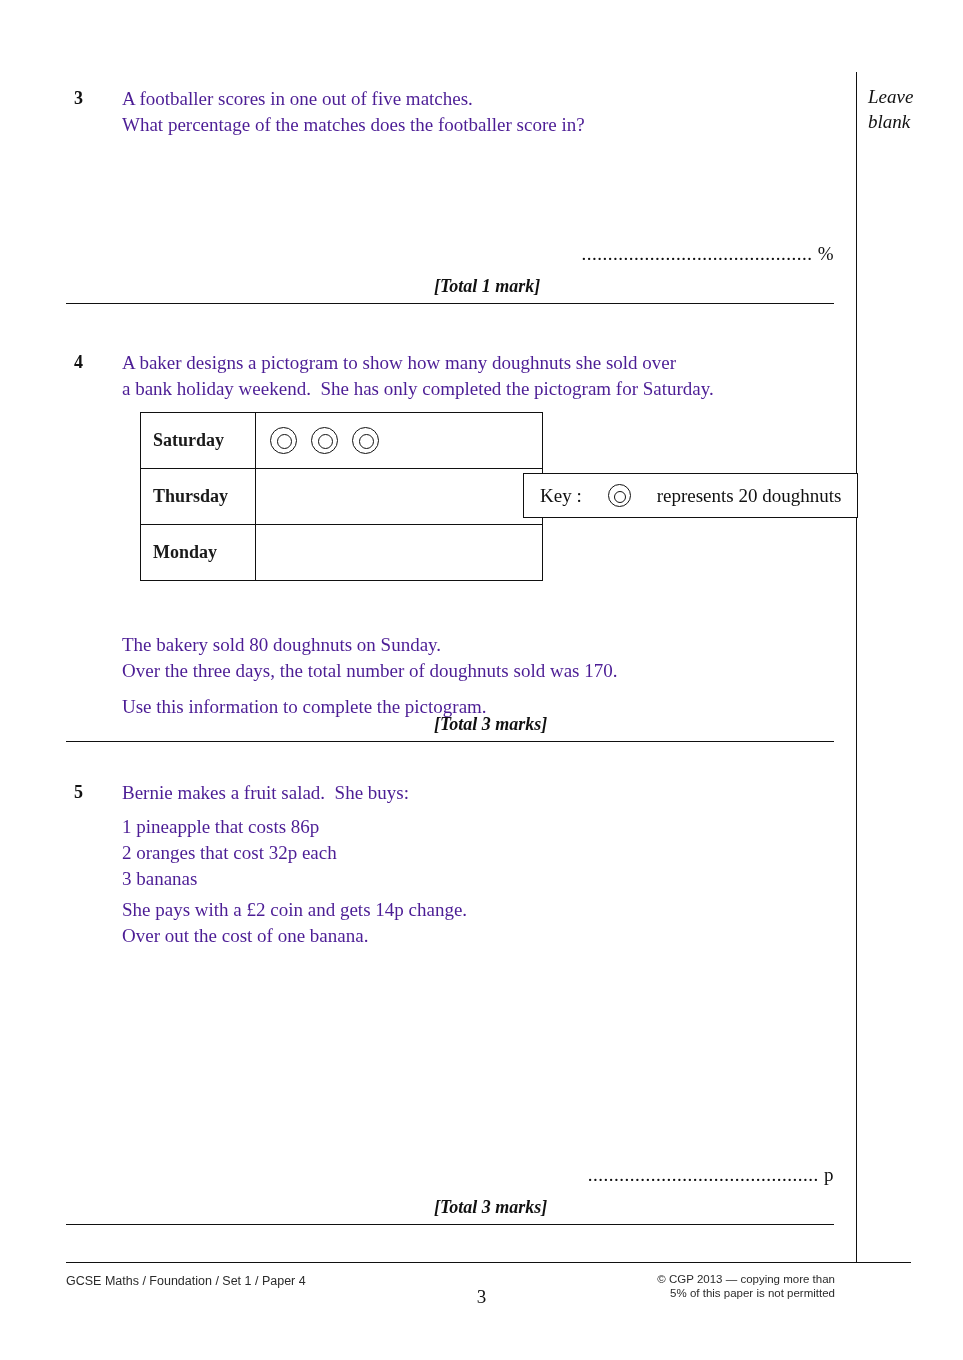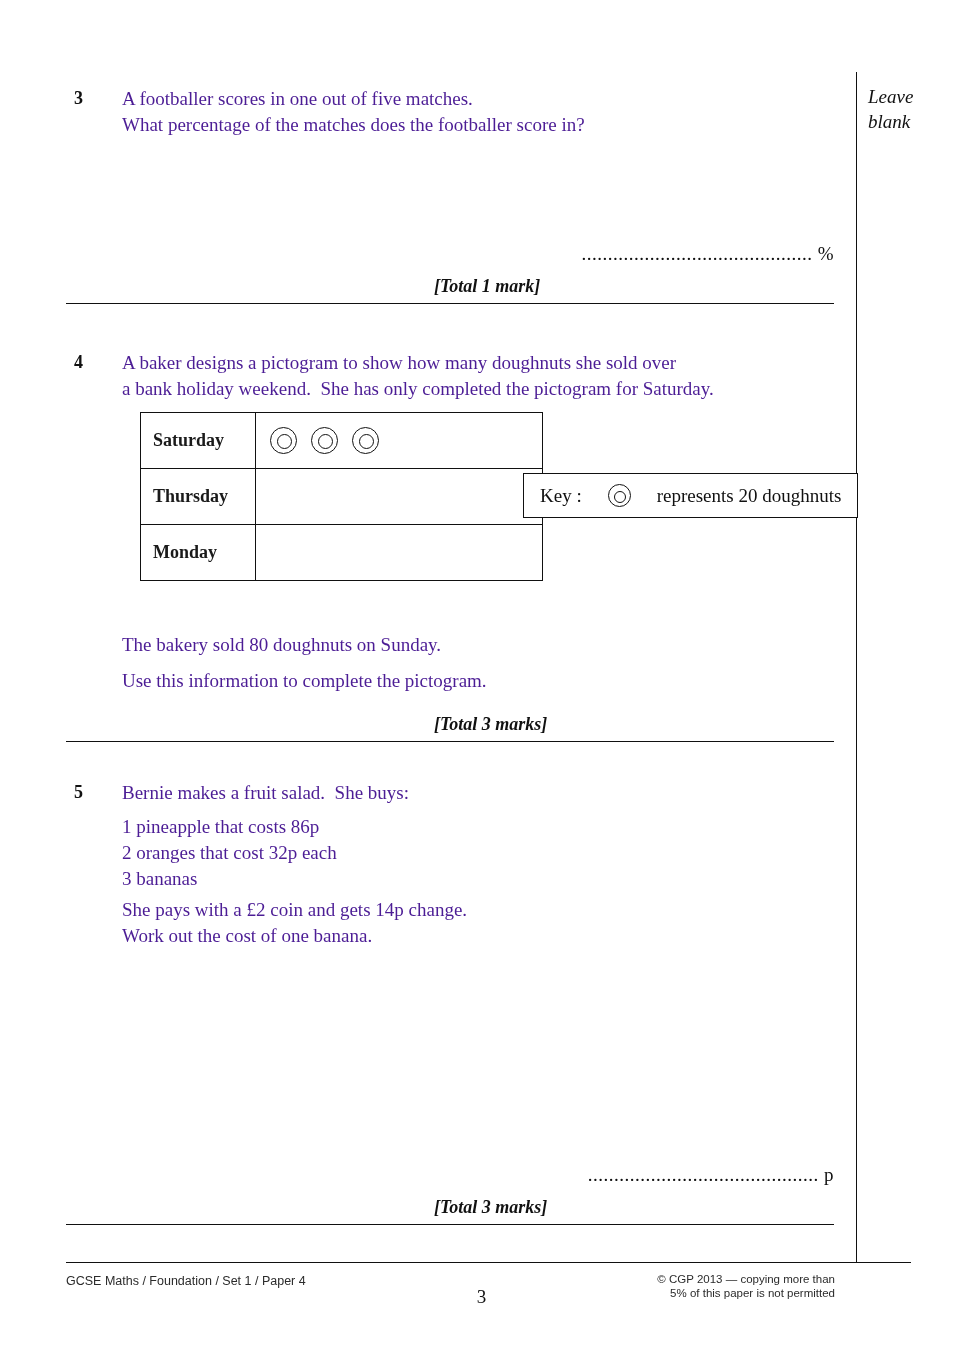--- a/index.html
+++ b/index.html
@@ -235,41 +235,42 @@
     </table>
 
   <div class="key-box">
     <span>Key :</span>
     <span class="doughnut small"></span>
     <span>represents 20 doughnuts</span>
   </div>
 
   <div class="q-body" style="left:122px; top:608px; width:720px;margin-top:24px;">
     <div class="line">The bakery sold 80 doughnuts on Sunday.</div>
+    <div class="line">Over the three days, the total number of doughnuts sold was 170.</div>
     <div class="spacer-8"></div>
     <div class="line">Use this information to complete the pictogram.</div>
   </div>
 
   <div class="total-marks" style="left:434px; top:714px; width:400px;">[Total 3 marks]</div>
   <div class="q-rule" style="top:741px;"></div>
 
   <div class="q-num" style="left:74px; top:782px;">5</div>
   <div class="q-body" style="left:122px; top:780px; width:720px;">
     <div class="line">Bernie makes a fruit salad.  She buys:</div>
   </div>
 
   <div class="q-body" style="left:122px; top:814px; width:720px;">
     <div class="line">1 pineapple that costs 86p</div>
     <div class="line">2 oranges that cost 32p each</div>
     <div class="line">3 bananas</div>
   </div>
 
   <div class="q-body" style="left:122px; top:897px; width:720px;">
     <div class="line">She pays with a £2 coin and gets 14p change.</div>
-    <div class="line">Work out the cost of one banana.</div>
+    <div class="line">Over out the cost of one banana.</div>
   </div>
 
   <div class="answer-line" style="left:434px; top:1164px; width:400px;">............................................ p</div>
   <div class="total-marks" style="left:434px; top:1197px; width:400px;">[Total 3 marks]</div>
   <div class="q-rule" style="top:1224px;"></div>
 
   <div class="footer-rule"></div>
   <div class="footer-left">GCSE Maths / Foundation / Set 1 / Paper 4</div>
   <div class="footer-right">
     <div>© CGP 2013 — copying more than</div>

